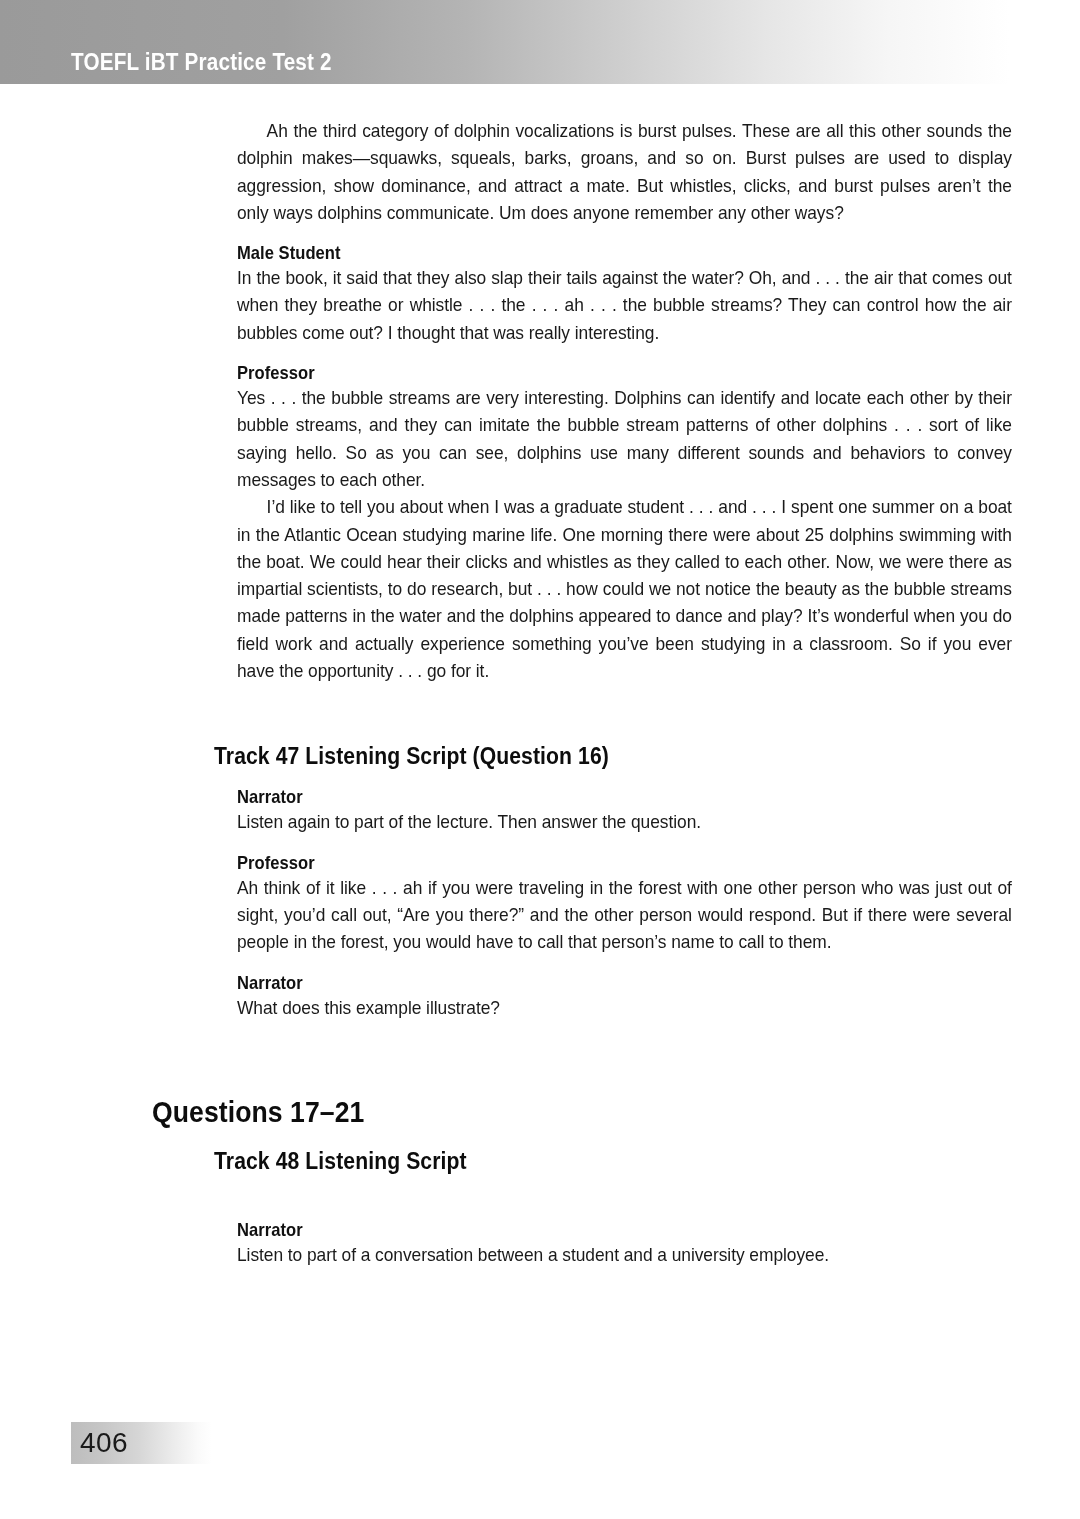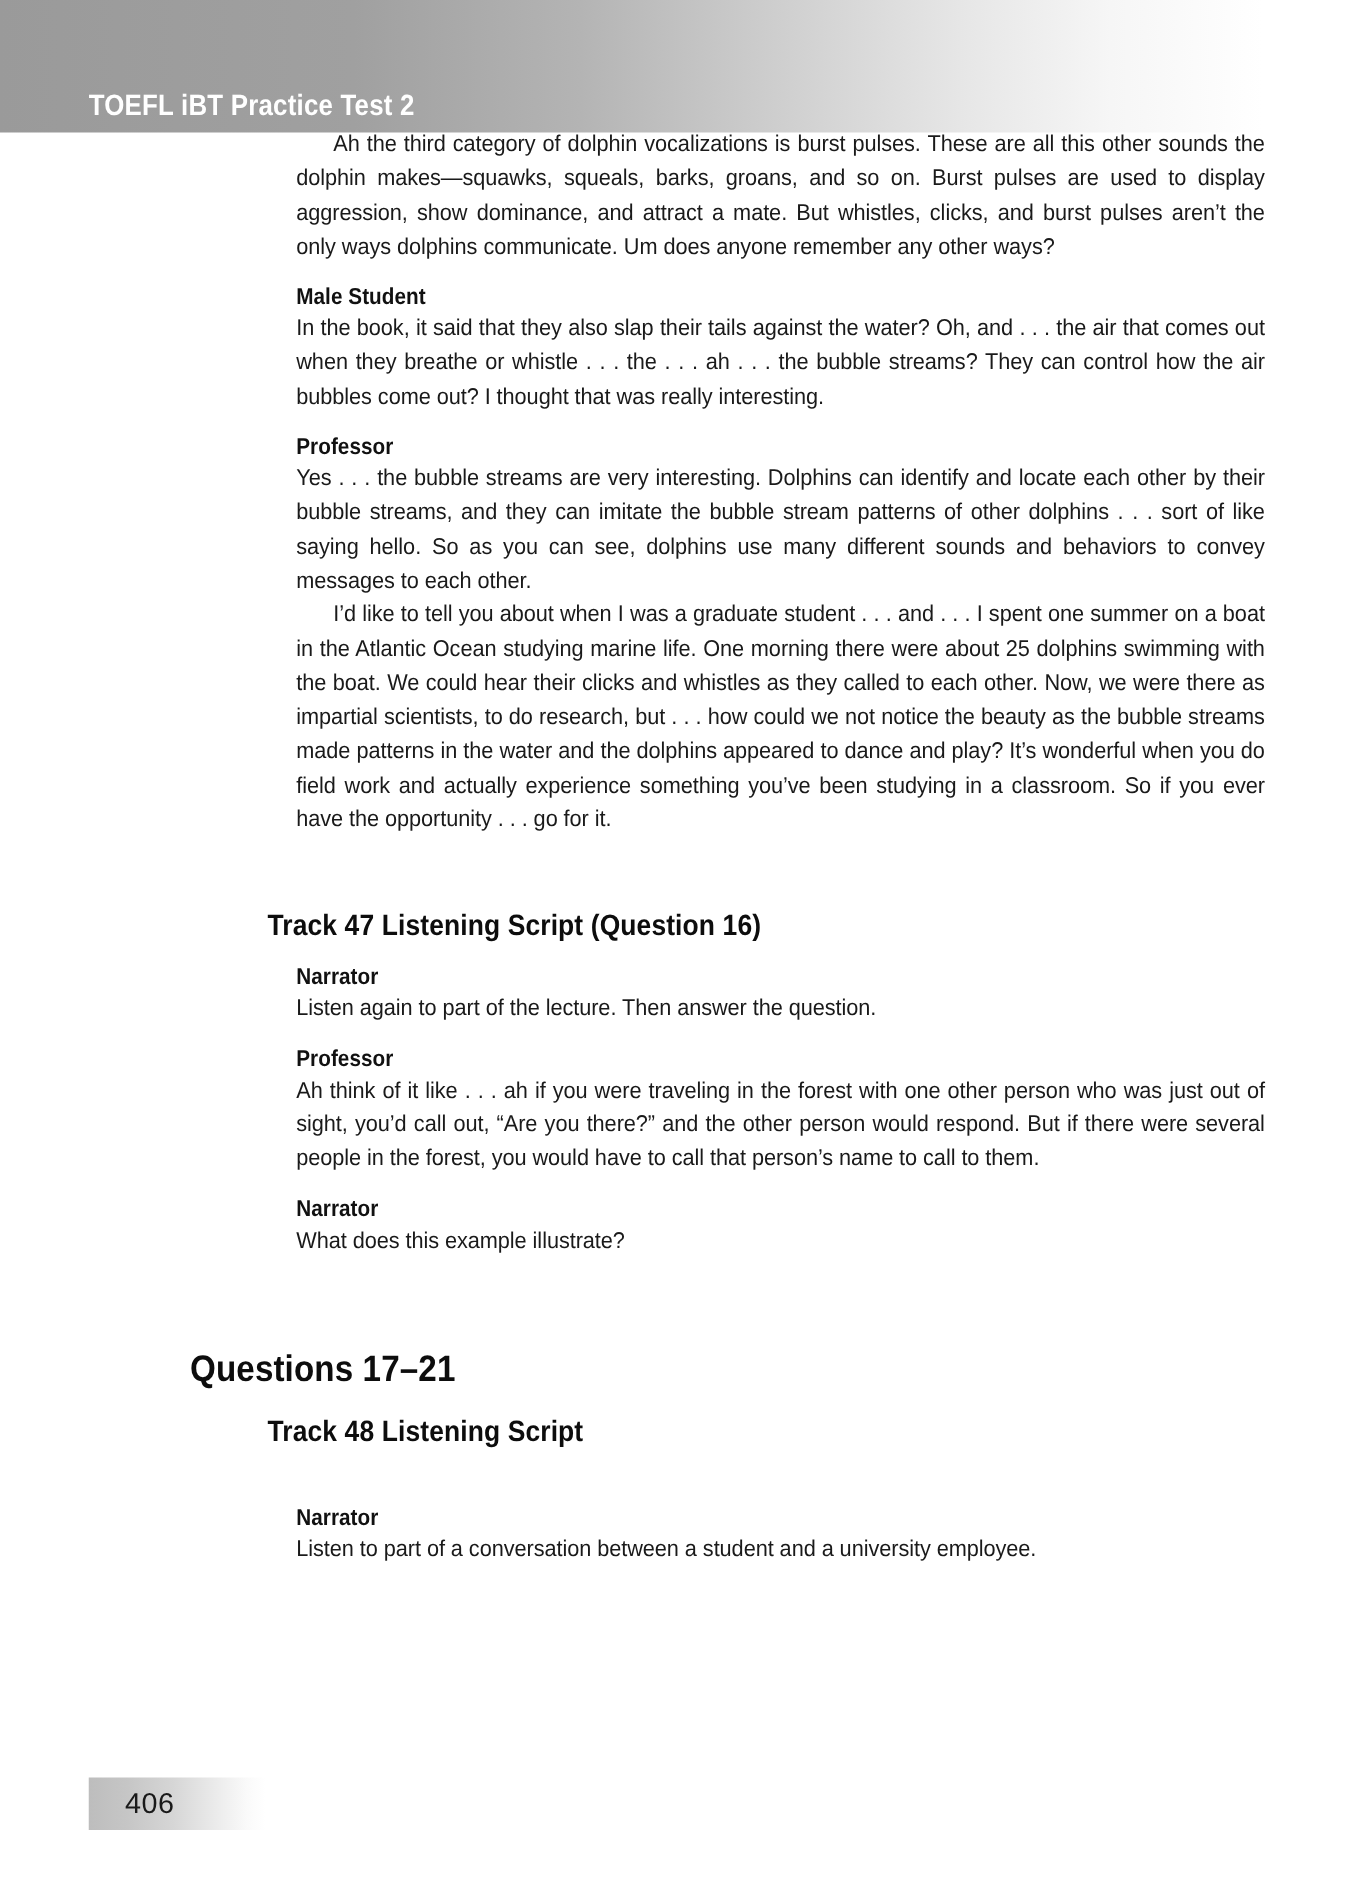--- a/index.html
+++ b/index.html
@@ -17,21 +17,21 @@
     color: #1a1a1a;
     -webkit-font-smoothing: antialiased;
   }
 
   
   .page-header {
     position: absolute;
     top: 0;
     left: 0;
     width: 1010px;
-    height: 106px;
+    height: 84px;
     background: linear-gradient(to right,
         #9a9a9a 0%,
         #a0a0a0 28%,
         #b4b4b4 46%,
         #cfcfcf 62%,
         #e6e6e6 76%,
         #f6f6f6 88%,
         #ffffff 100%);
   }
   .page-header .header-title {
@@ -44,21 +44,21 @@
     letter-spacing: 0.2px;
     color: #ffffff;
     transform: scaleX(0.88);
     transform-origin: left bottom;
     white-space: nowrap;
   }
 
   
   .content {
     position: absolute;
-    top: 102px;
+    top: 118px;
     left: 0;
     width: 928px;
   }
 
   .col {
     margin-left: 237px;
     width: 775px;
   }
 
   
@@ -142,25 +142,24 @@
         #ebebeb 72%,
         #fafafa 90%,
         #ffffff 100%);
   }
   .page-footer .folio {
     position: absolute;
     left: 9px;
     top: 50%;
     transform: translateY(-50%);
     font-family: "Liberation Sans", "DejaVu Sans", sans-serif;
-    font-size: 23px;
+    font-size: 28px;
     font-weight: normal;
     letter-spacing: 0.4px;
     color: #1a1a1a;
-    margin-left: 20px;
   }
 </style>
 </head>
 <body>
 
 <div class="page-header">
   <div class="header-title">TOEFL iBT Practice Test 2</div>
 </div>
 
 <div class="content">

